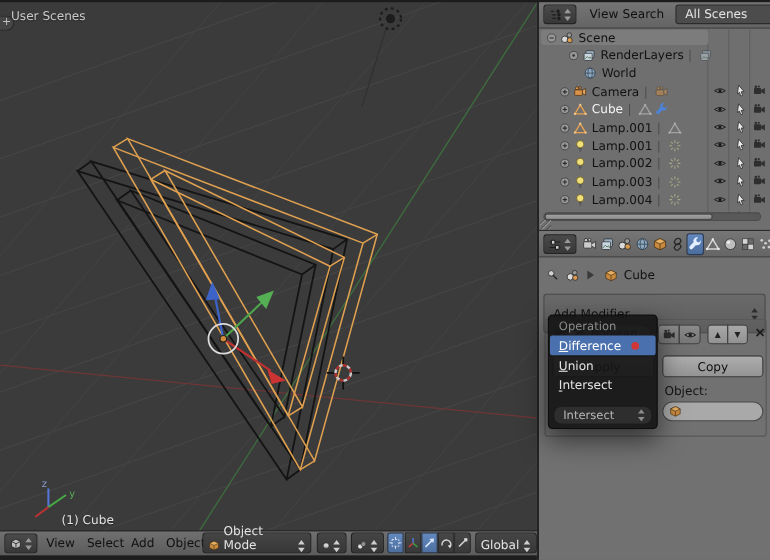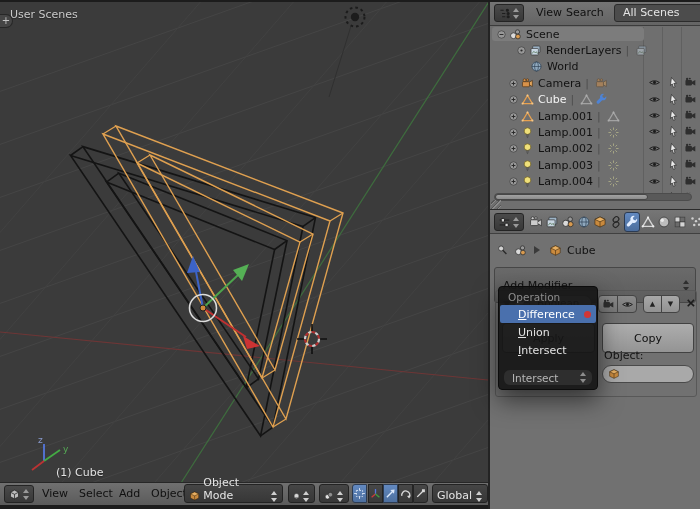--- a/index.html
+++ b/index.html
@@ -97,35 +97,35 @@
     border:1px solid #555; border-radius:8px; font-size:10.5px; color:#1b1b1b; line-height:15px; padding-left:7px; }
   .mbtn { position:absolute; top:4px; height:18px; background:linear-gradient(#8b8b8b,#777);
     border:1px solid #444; display:flex; align-items:center; justify-content:center; }
   .mbtn .icn { width:13px; height:13px; }
   #btn-modcam { left:102px; width:20px; border-radius:4px 0 0 4px; }
   #btn-modeye { left:121px; width:20px; border-radius:0 4px 4px 0; }
   #btn-up   { left:147px; width:19px; border-radius:4px 0 0 4px; background:linear-gradient(#a8a8a8,#929292); font-size:7px; color:#222; }
   #btn-down { left:165px; width:19px; border-radius:0 4px 4px 0; background:linear-gradient(#a8a8a8,#929292); font-size:7px; color:#222; }
   #btn-x { position:absolute; left:187px; top:3px; width:16px; height:18px; border:none; background:none;
     color:#1c1c1c; font-size:15px; font-weight:bold; line-height:18px; text-align:center; }
-  .pbtn { position:absolute; height:30px; background:linear-gradient(#adadad,#949494);
+  .pbtn { position:absolute; height:20px; background:linear-gradient(#adadad,#949494);
     border:1px solid #424242; border-radius:4px; font-size:11px; color:#0e0e0e;
     display:flex; align-items:center; justify-content:center; }
   #btn-apply { left:6px; top:32px; width:93px; }
   #btn-copy { left:106px; top:32px; width:92px; }
   #obj-lab { position:absolute; left:108px; top:58px; font-size:11px; color:#151515; }
   #obj-field { position:absolute; left:106px; top:74px; width:92px; height:18px; background:#a9a9a9;
     border:1px solid #4a4a4a; border-radius:9px; display:flex; align-items:center; padding-left:5px; }
 
   
   #popup { position:absolute; left:8px; top:76px; width:100px; height:104px; z-index:30;
     background:rgba(21,21,21,.93); border:1px solid #0c0c0c; border-radius:4px;
     box-shadow:0 10px 24px rgba(0,0,0,.55); }
   #pop-title { padding:4px 0 2px 9px; font-size:10.5px; color:#8d8d8d; }
-  .pop-item { display:flex; align-items:center; height:18px; margin:0 1px; padding-left:18px;
+  .pop-item { display:flex; align-items:center; height:18px; margin:0 1px; padding-left:8px;
     font-size:11px; color:#e3e3e3; border-radius:2px; }
   .pop-item.psel { background:#4a70ad; color:#fff; }
   .pi-lbl { display:block; }
   .pi-lbl::first-letter { text-decoration:underline; }
   .pdot { width:7px; height:7px; border-radius:50%; background:#d23636; margin-left:9px; }
   #pop-select { position:absolute; left:4px; bottom:3px; right:4px; height:17px; background:#2e2e2e;
     border:1px solid #1c1c1c; border-radius:7px; display:flex; align-items:center;
     font-size:10.5px; color:#b7b7b7; padding:0 5px 0 8px; }
   #pop-select .ud { margin-left:auto; }
   #pop-select .ud::before { border-bottom-color:#8c8c8c; } #pop-select .ud::after { border-top-color:#8c8c8c; }

